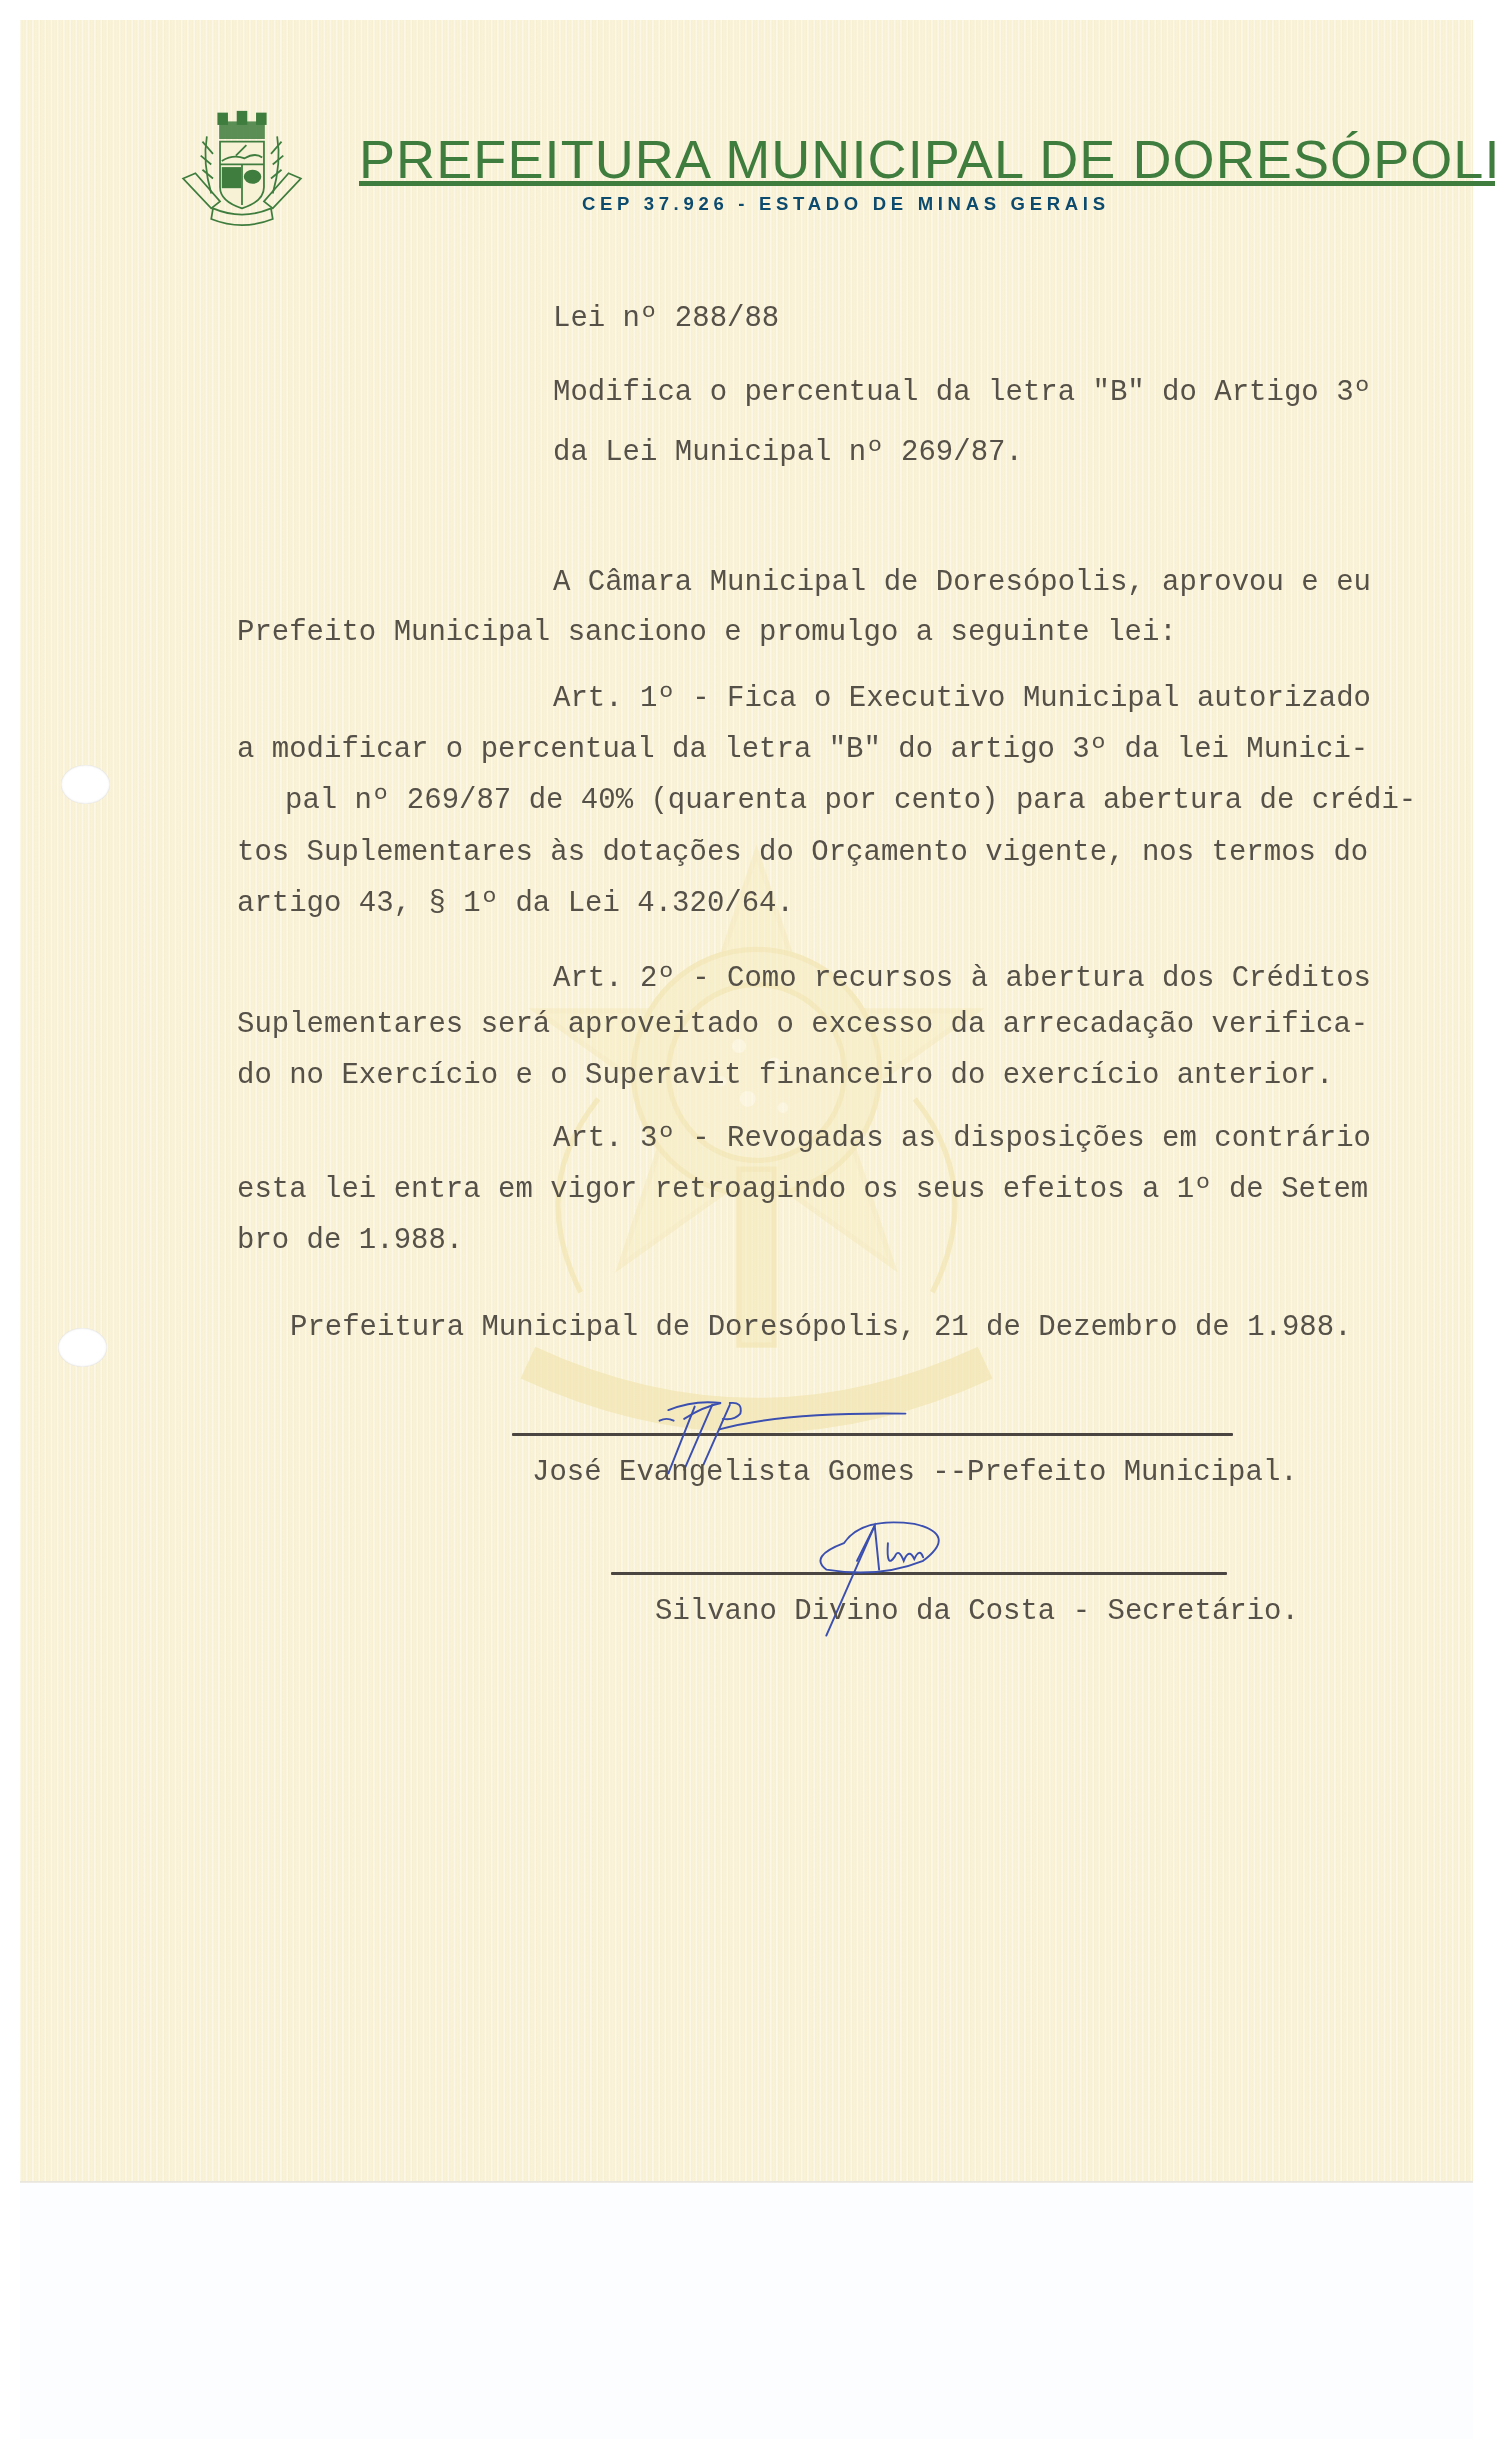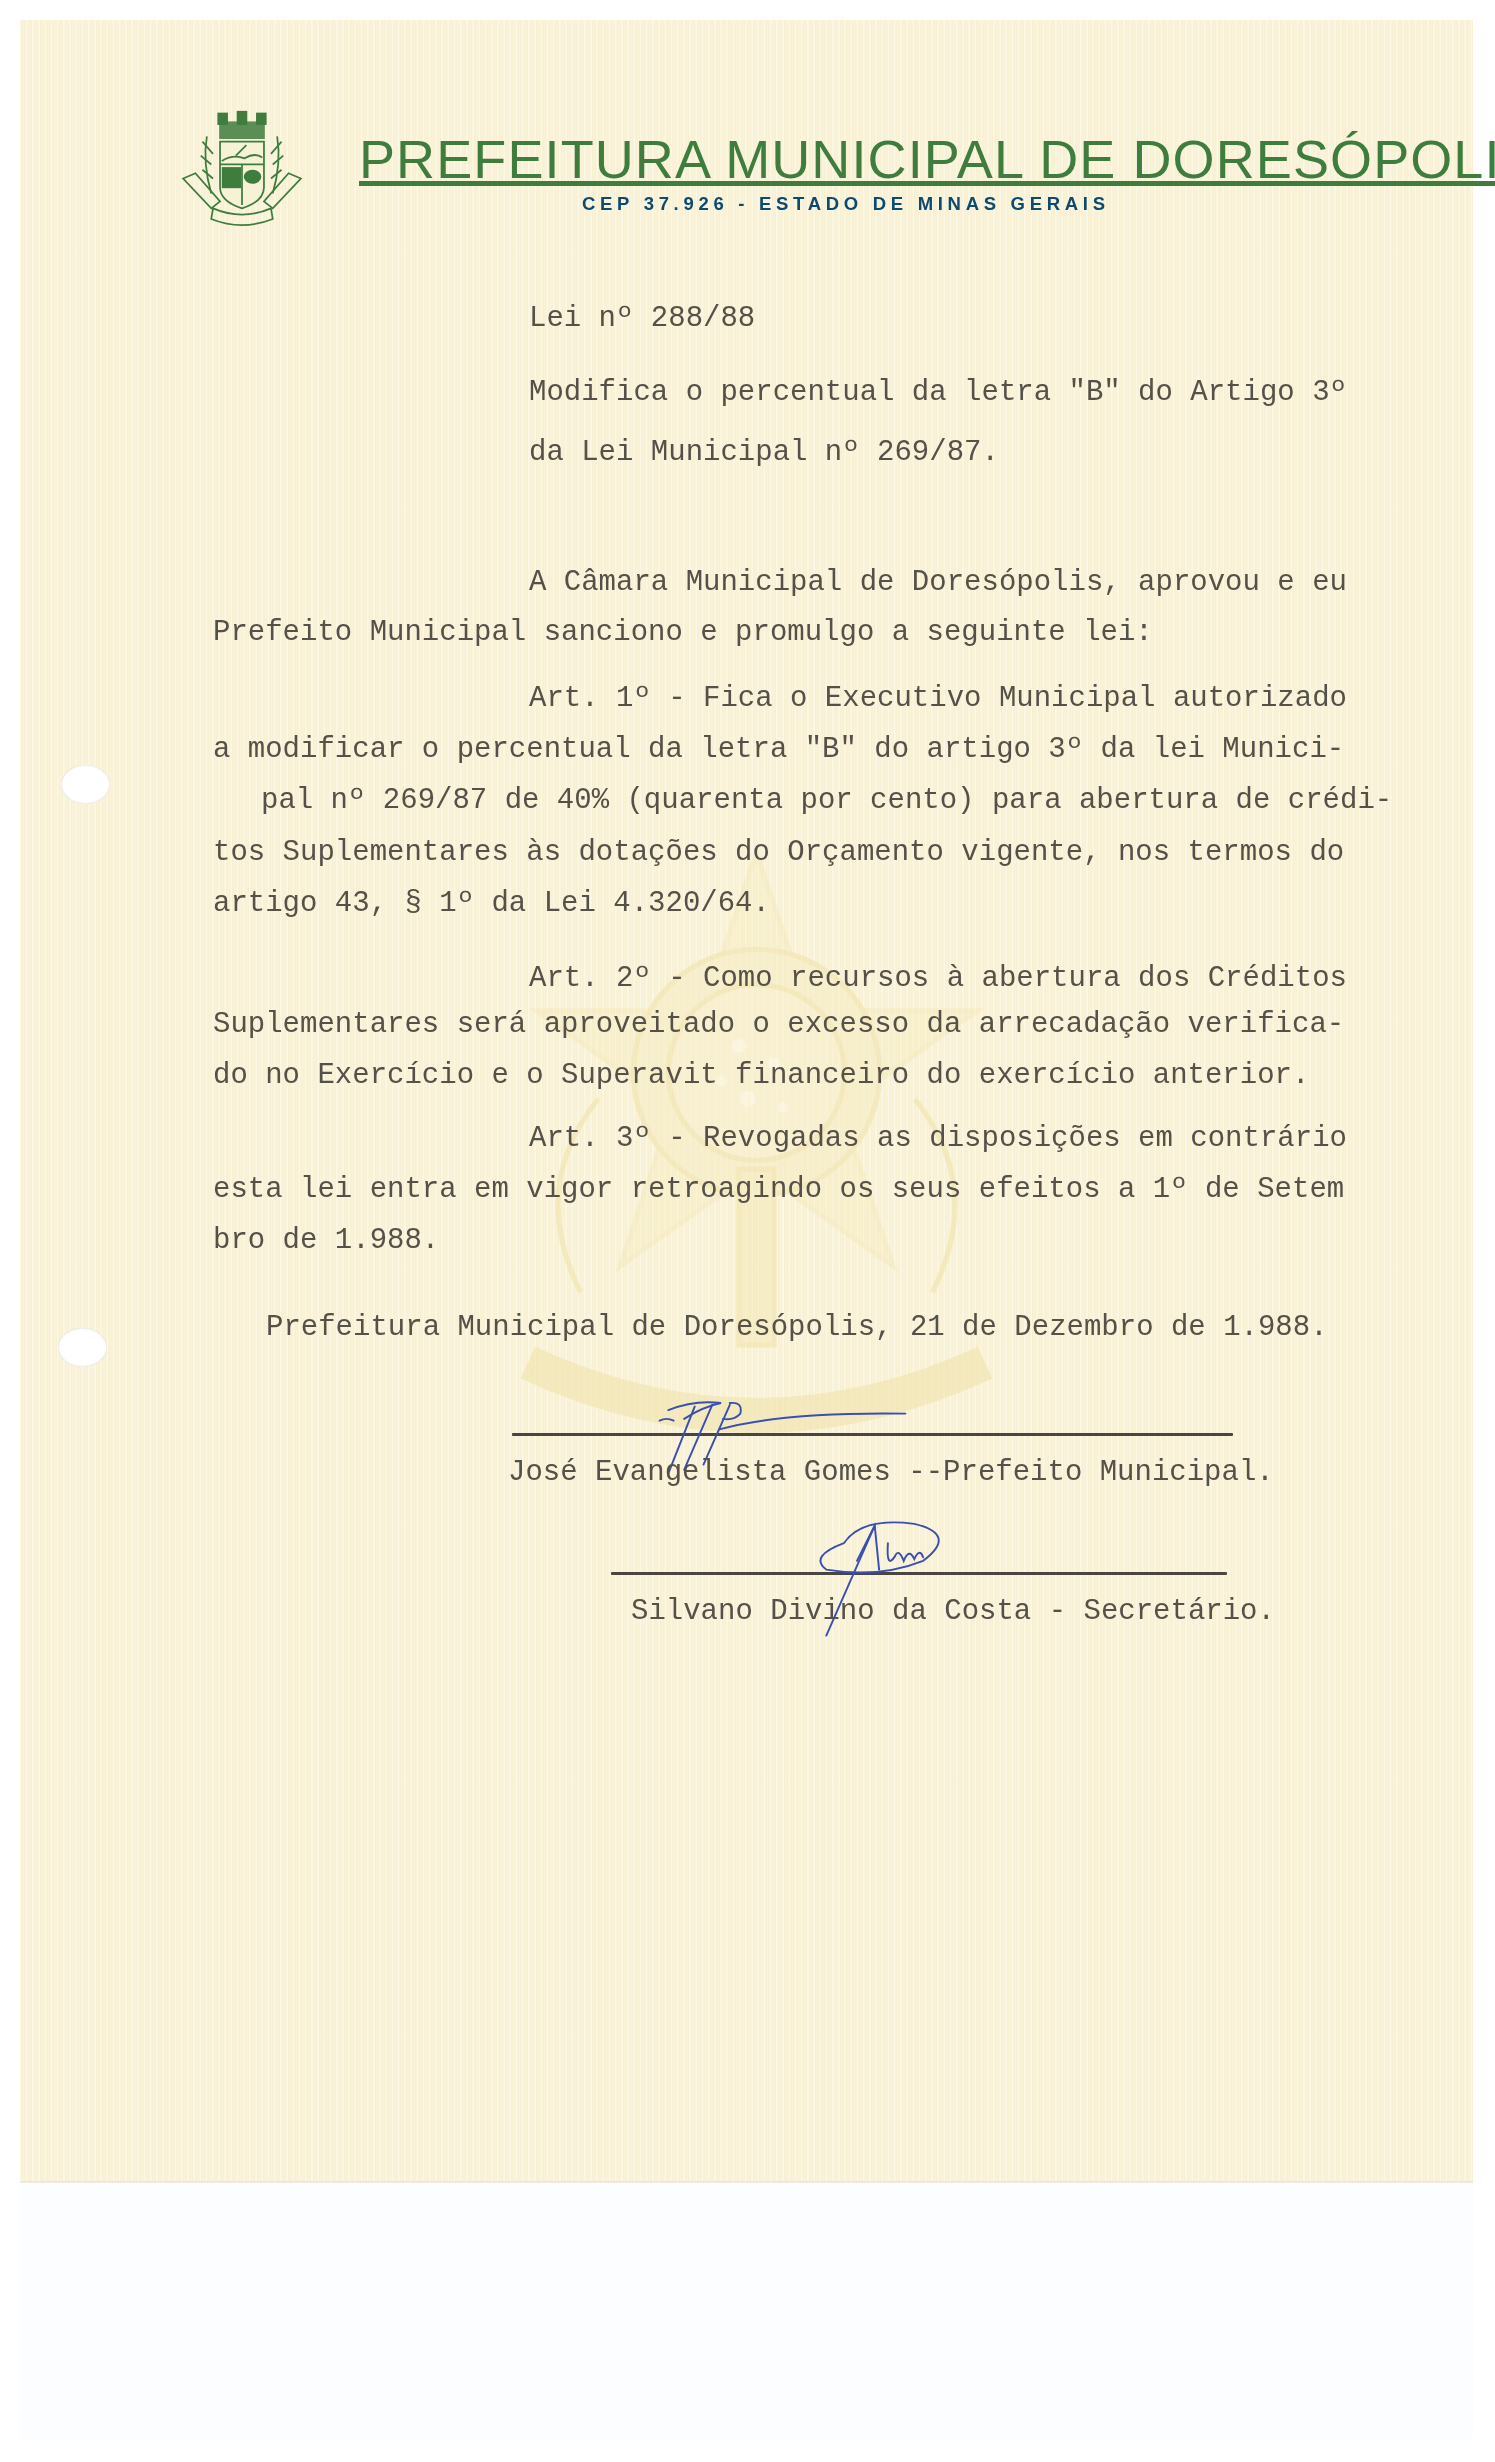--- a/index.html
+++ b/index.html
@@ -81,20 +81,21 @@
 
     
     .tw {
       position: absolute;
       font-family: "Liberation Mono", monospace;
       font-size: 29px;
       line-height: 1;
       color: #555048;
       white-space: pre;
       letter-spacing: 0px;
+      padding-left: 24px;
     }
     .sig-line {
       position: absolute;
       height: 2.6px;
       background: #4a4540;
       border-radius: 0.9px;
     }
     .punch {
       position: absolute;
       width: 49px;

